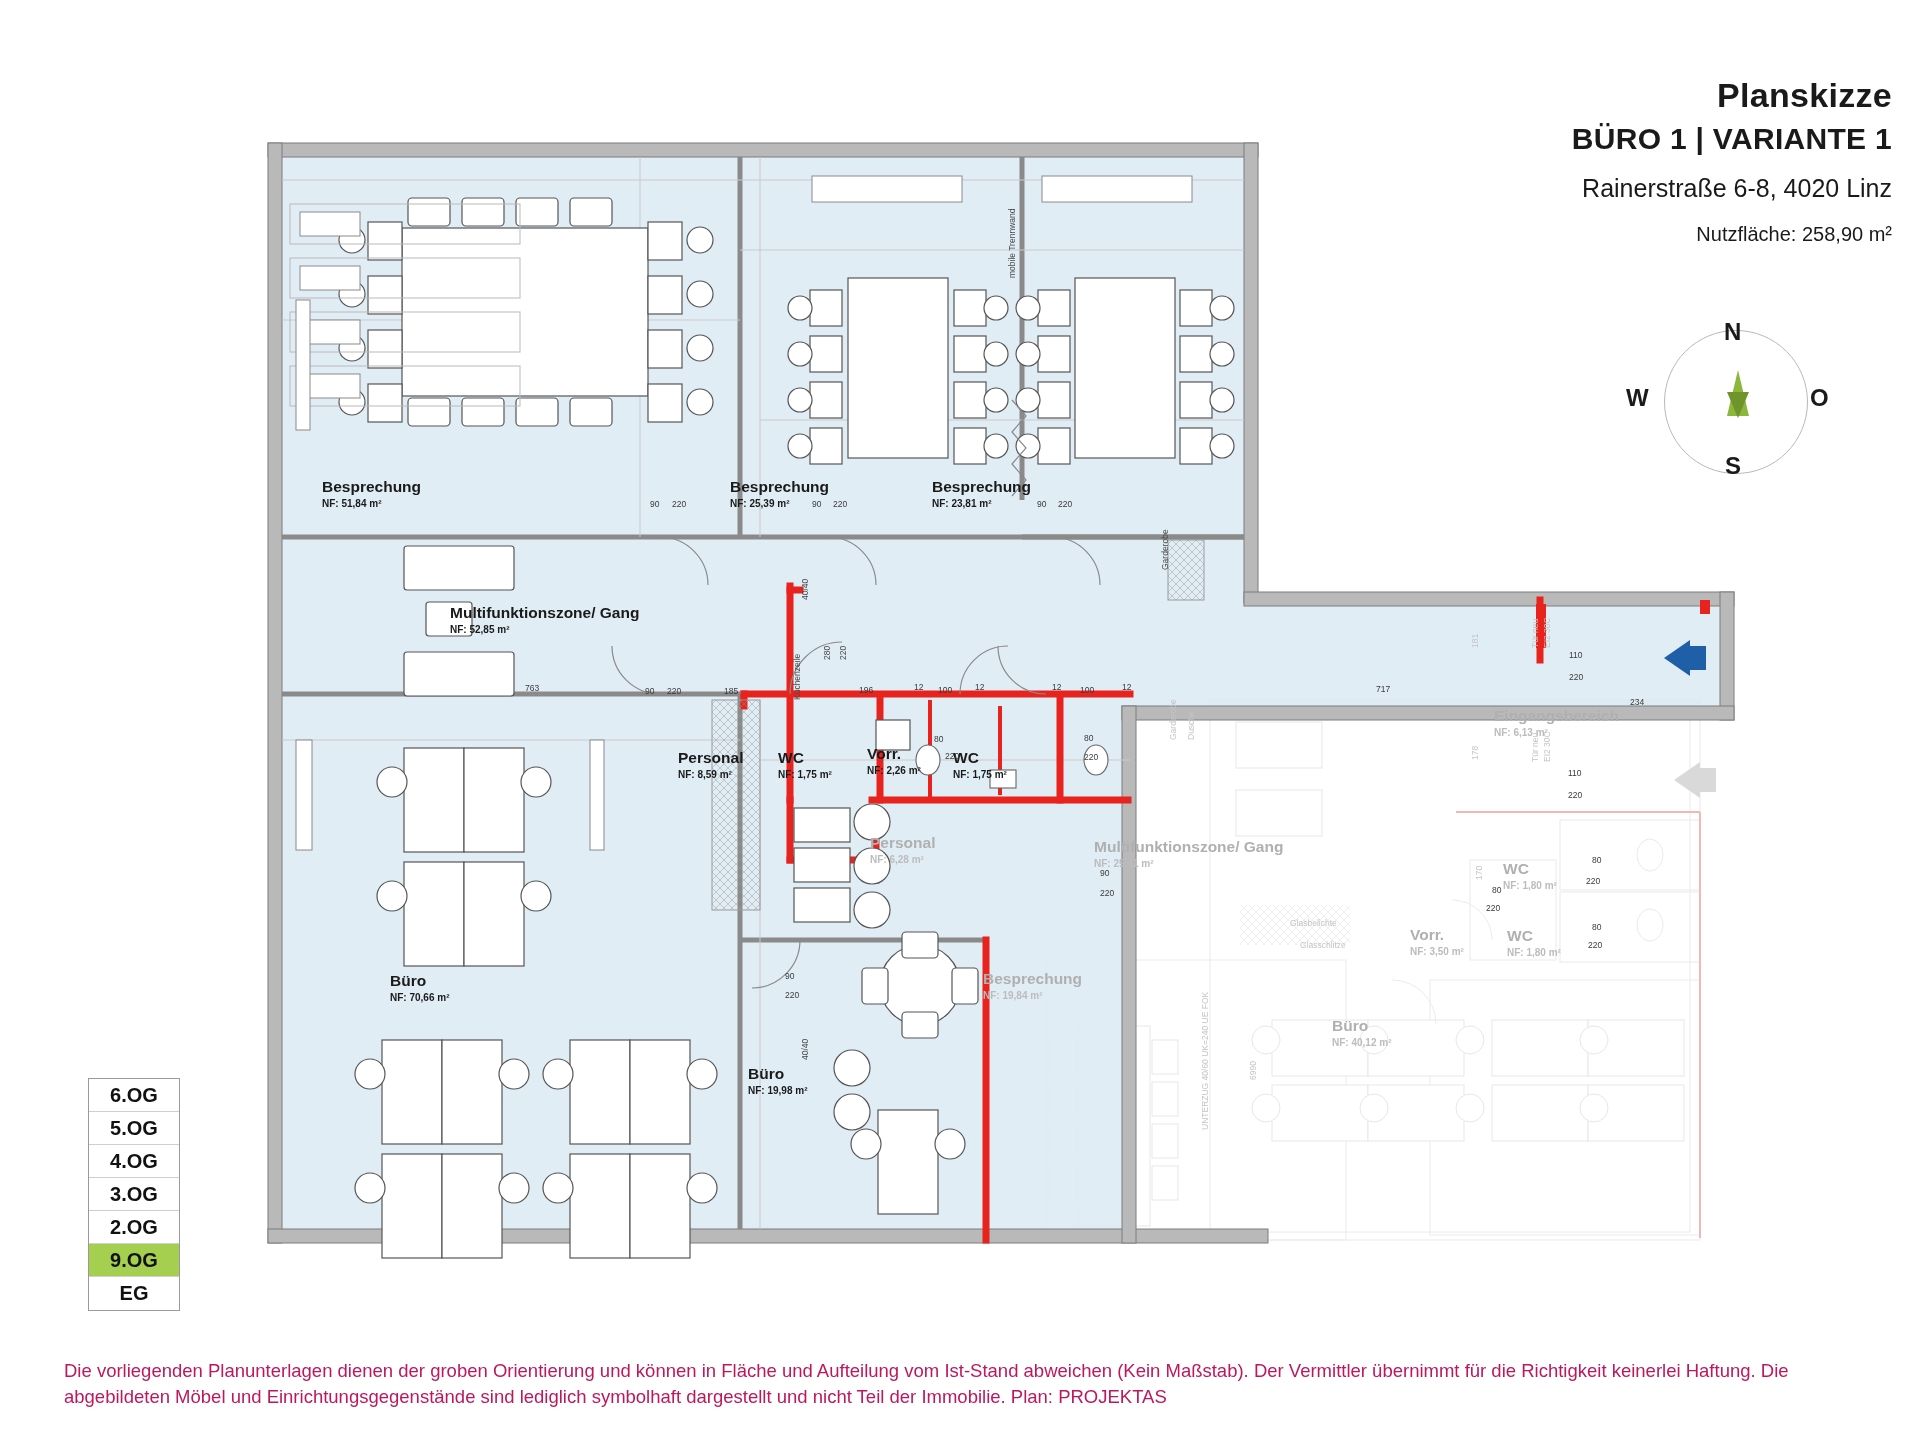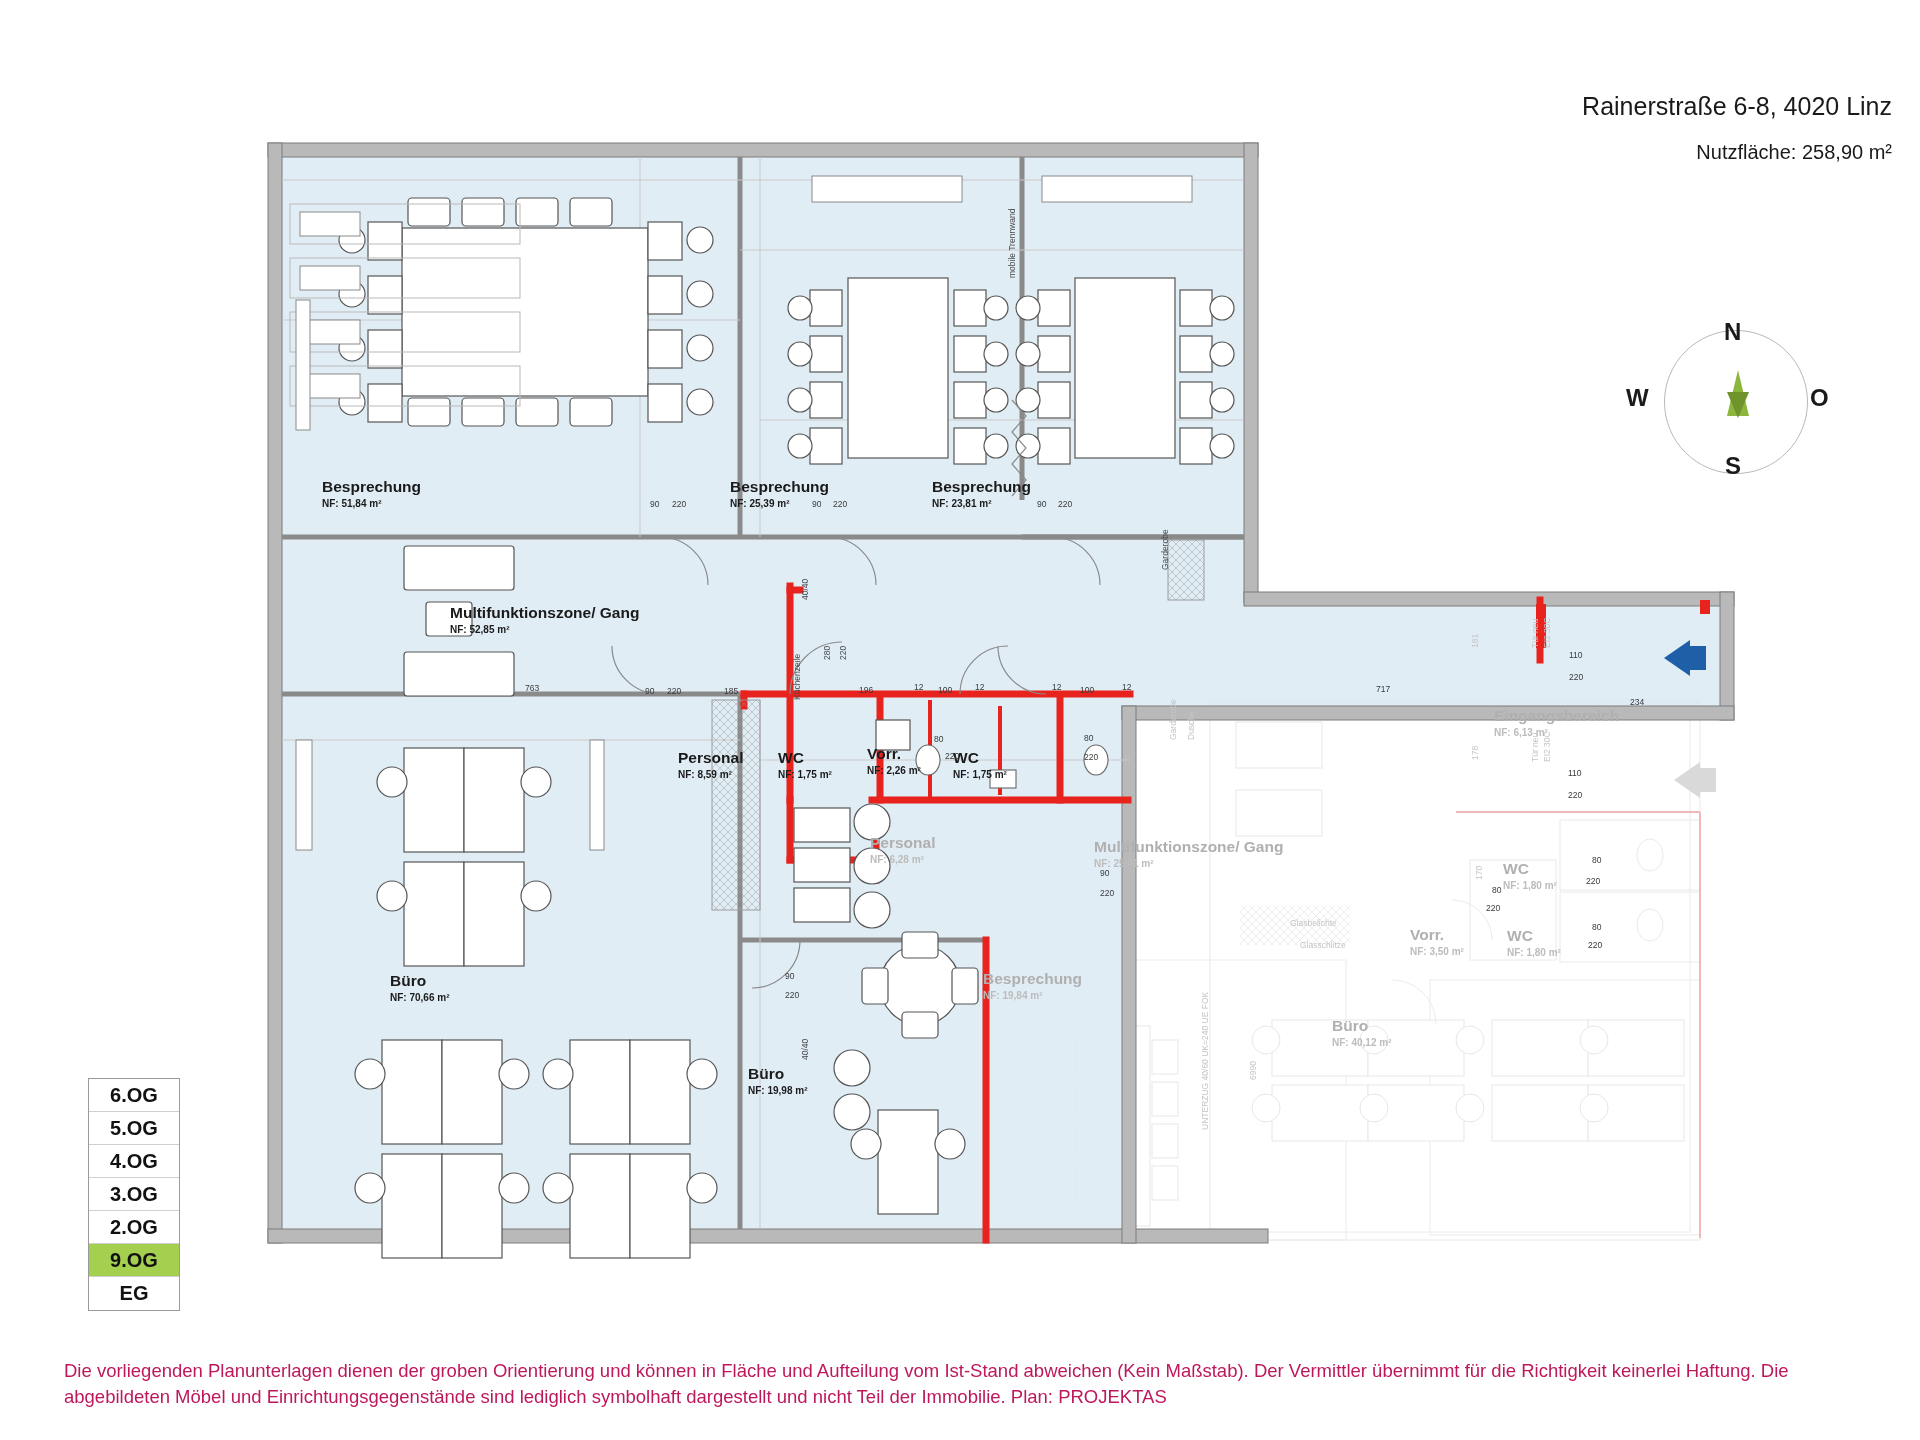--- a/index.html
+++ b/index.html
@@ -551,20 +551,22 @@
     <div class="vtext ghost" style="left: 1474px; top: 880px;">170</div>
     <div class="vtext" style="left: 800px; top: 1060px;">40/40</div>
     <div class="vtext" style="left: 800px; top: 600px;">40/40</div>
     <div class="vtext" style="left: 822px; top: 660px;">280</div>
     <div class="vtext" style="left: 838px; top: 660px;">220</div>
     <div class="htext ghost" style="left: 1290px; top: 918px;">Glasbelichte</div>
     <div class="htext ghost" style="left: 1300px; top: 940px;">Glasschlitze</div>
   </div>
 
 <div class="header">
+  <div class="title">Planskizze</div>
+  <div class="subtitle">BÜRO 1  |  VARIANTE 1</div>
   <div class="address">Rainerstraße 6-8, 4020 Linz</div>
   <div class="area">Nutzfläche: 258,90 m²</div>
 </div>
 
 <div class="compass">
   <div class="ring"></div>
   <div class="needle"></div>
   <div class="needle2"></div>
   <div class="lbl n">N</div>
   <div class="lbl s">S</div>

